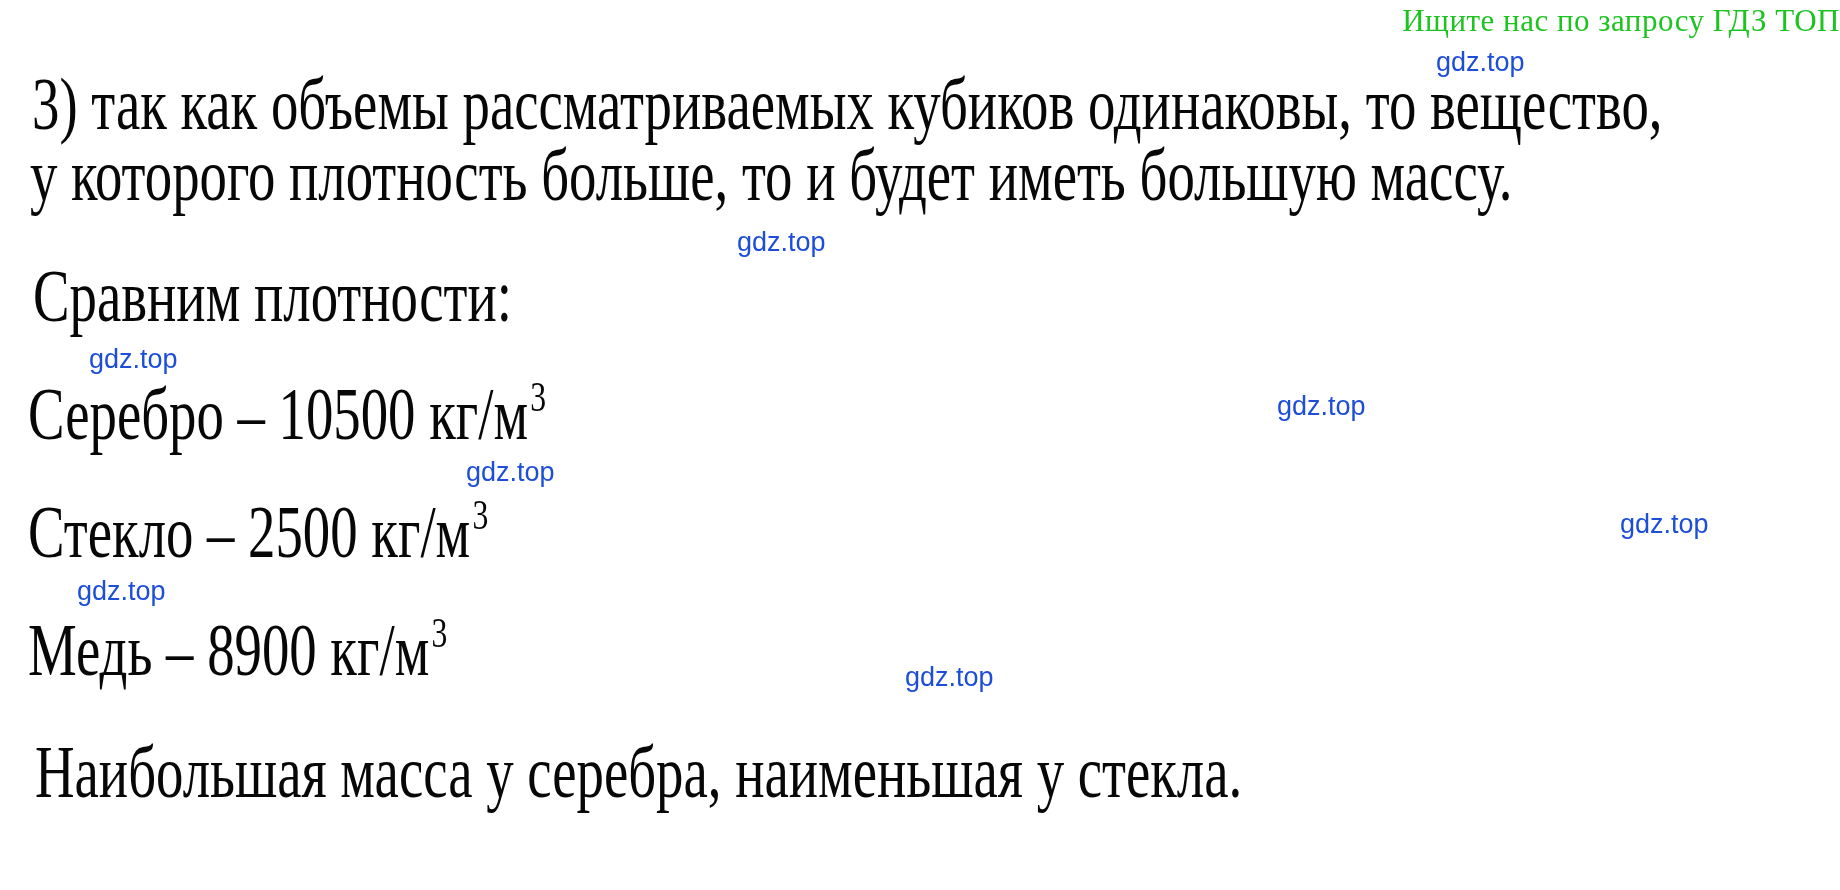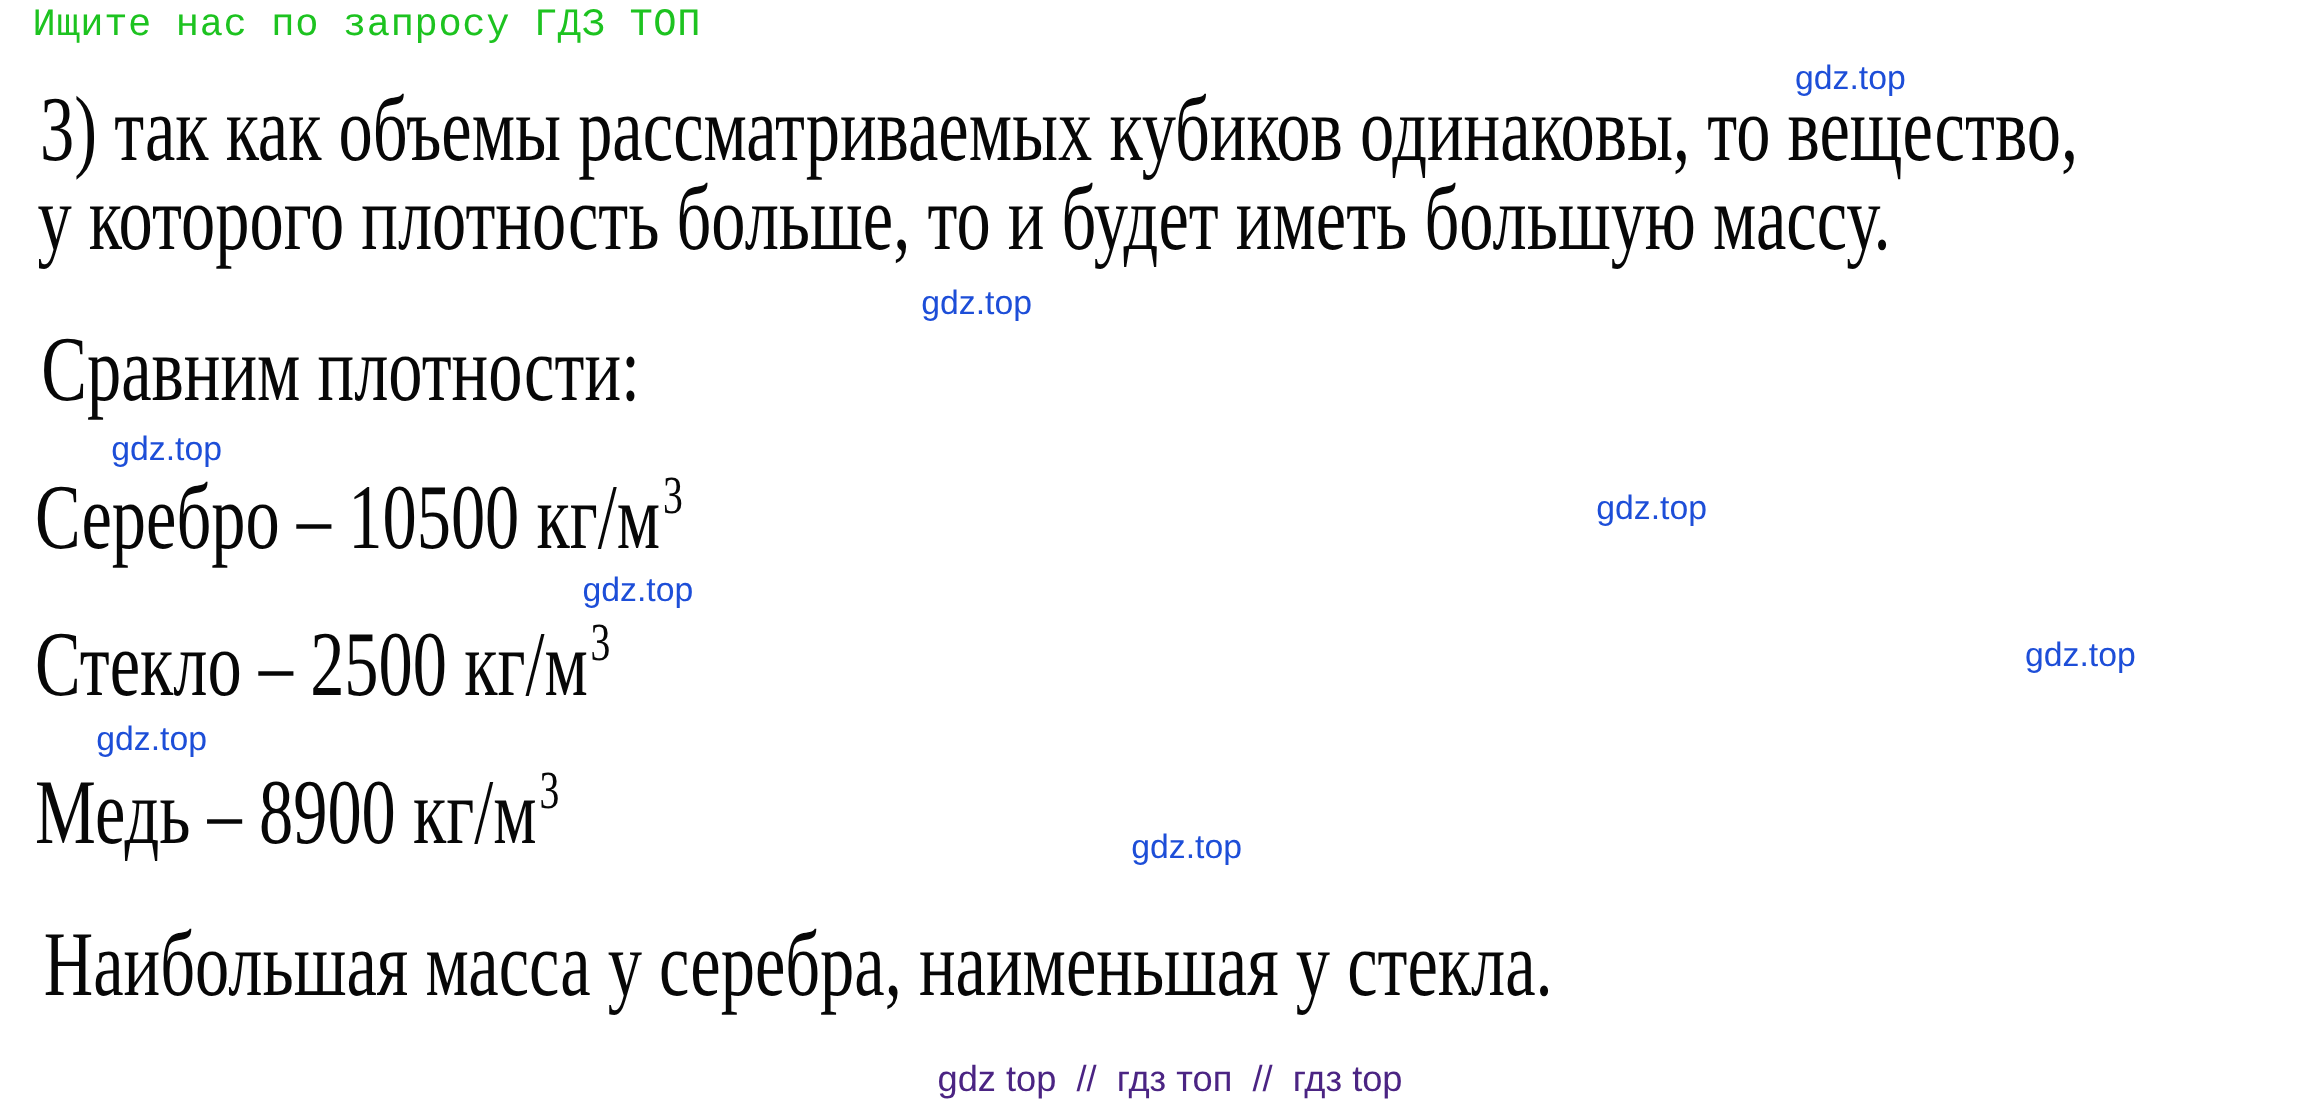--- a/index.html
+++ b/index.html
@@ -8,22 +8,22 @@
     width: 1840px;
     height: 890px;
     background: #ffffff;
     overflow: hidden;
     font-family: "Liberation Serif", serif;
   }
   
   .promo-header {
     position: absolute;
     left: 0; right: 0; top: 3px;
-    text-align: left;
-    font-family: Liberation Mono, monospace;
+    text-align: right;
+    font-family: Liberation Serif, serif;
     font-size: 31px;
     color: #1dc320;
     letter-spacing: 0.5px;
     margin-left: 26px;
   }
   
   .wm {
     position: absolute;
     font-family: "Liberation Sans", sans-serif;
     font-size: 27px;
@@ -96,15 +96,14 @@
   <div class="txt l3">Сравним плотности:</div>
 
   <div class="txt l4"><span>Серебро – 10500 кг/м</span><sup>3</sup></div>
 
   <div class="txt l5"><span>Стекло – 2500 кг/м</span><sup>3</sup></div>
 
   <div class="txt l6"><span>Медь – 8900 кг/м</span><sup>3</sup></div>
 
   <div class="txt l7">Наибольшая масса у серебра, наименьшая у стекла.</div>
 
-  <div class="footer-tags">gdz top  //  гдз топ  //  гдз top</div>
 
 </div>
 
 </body></html>

